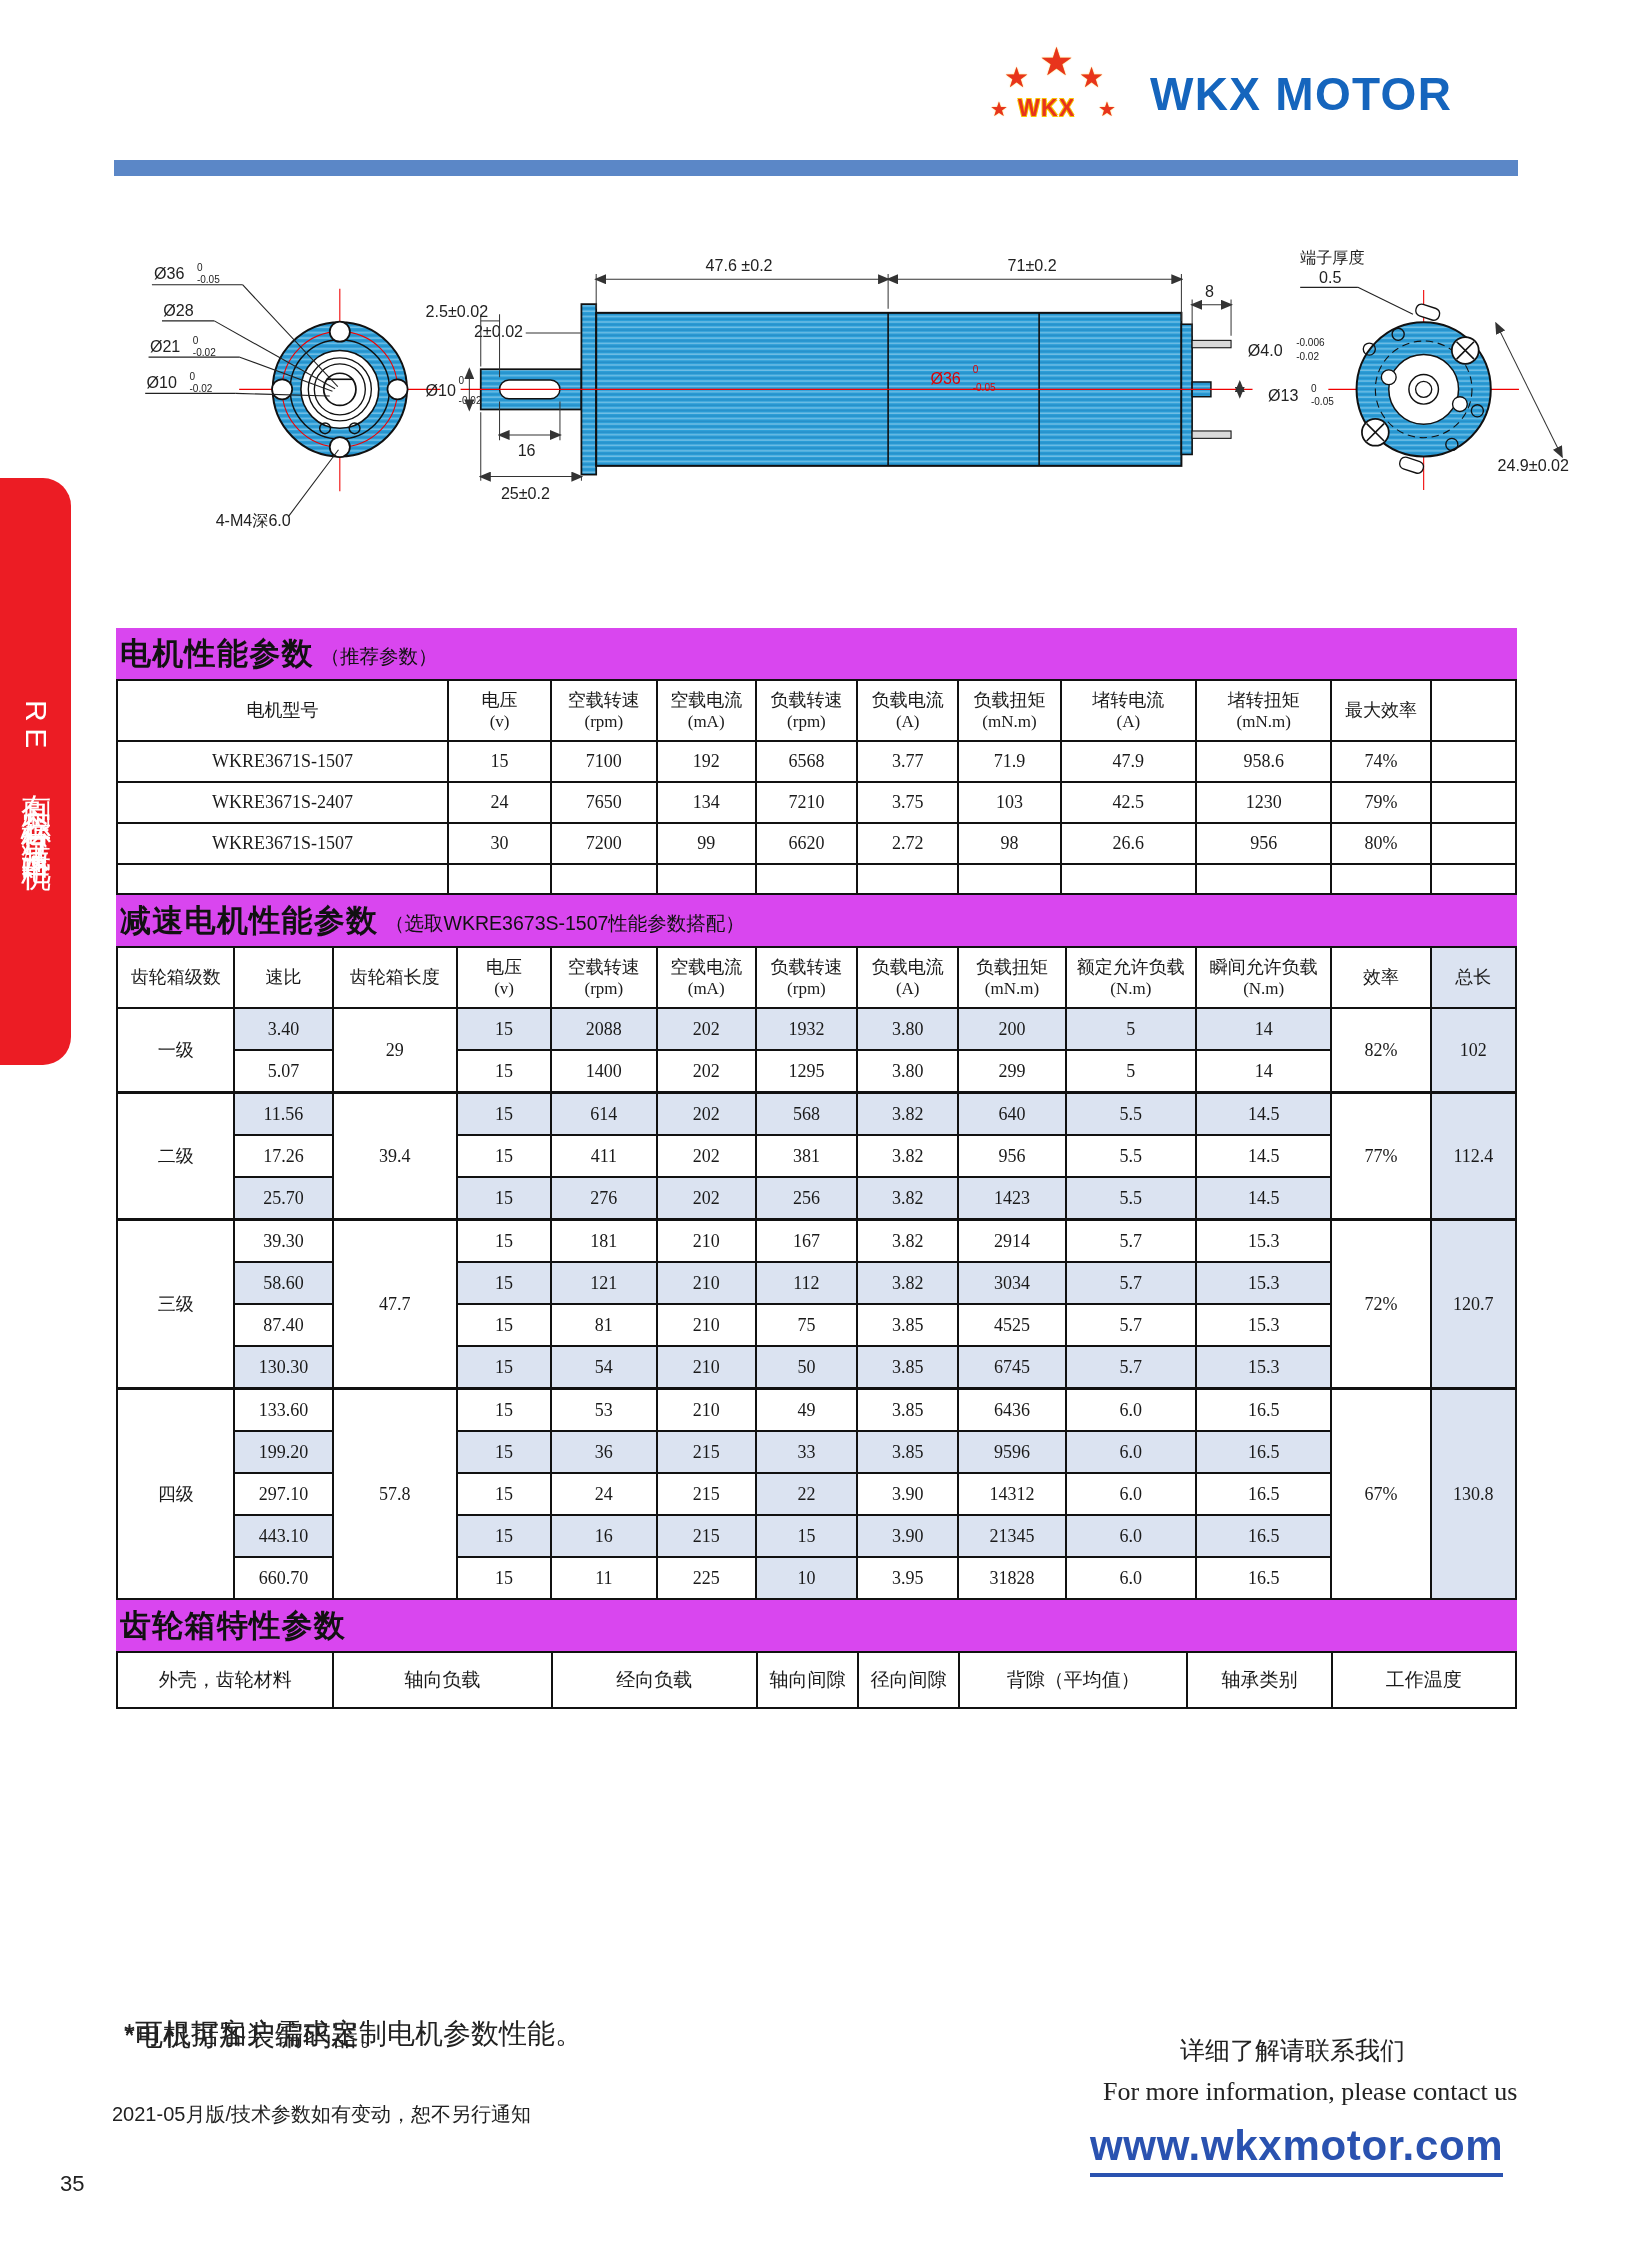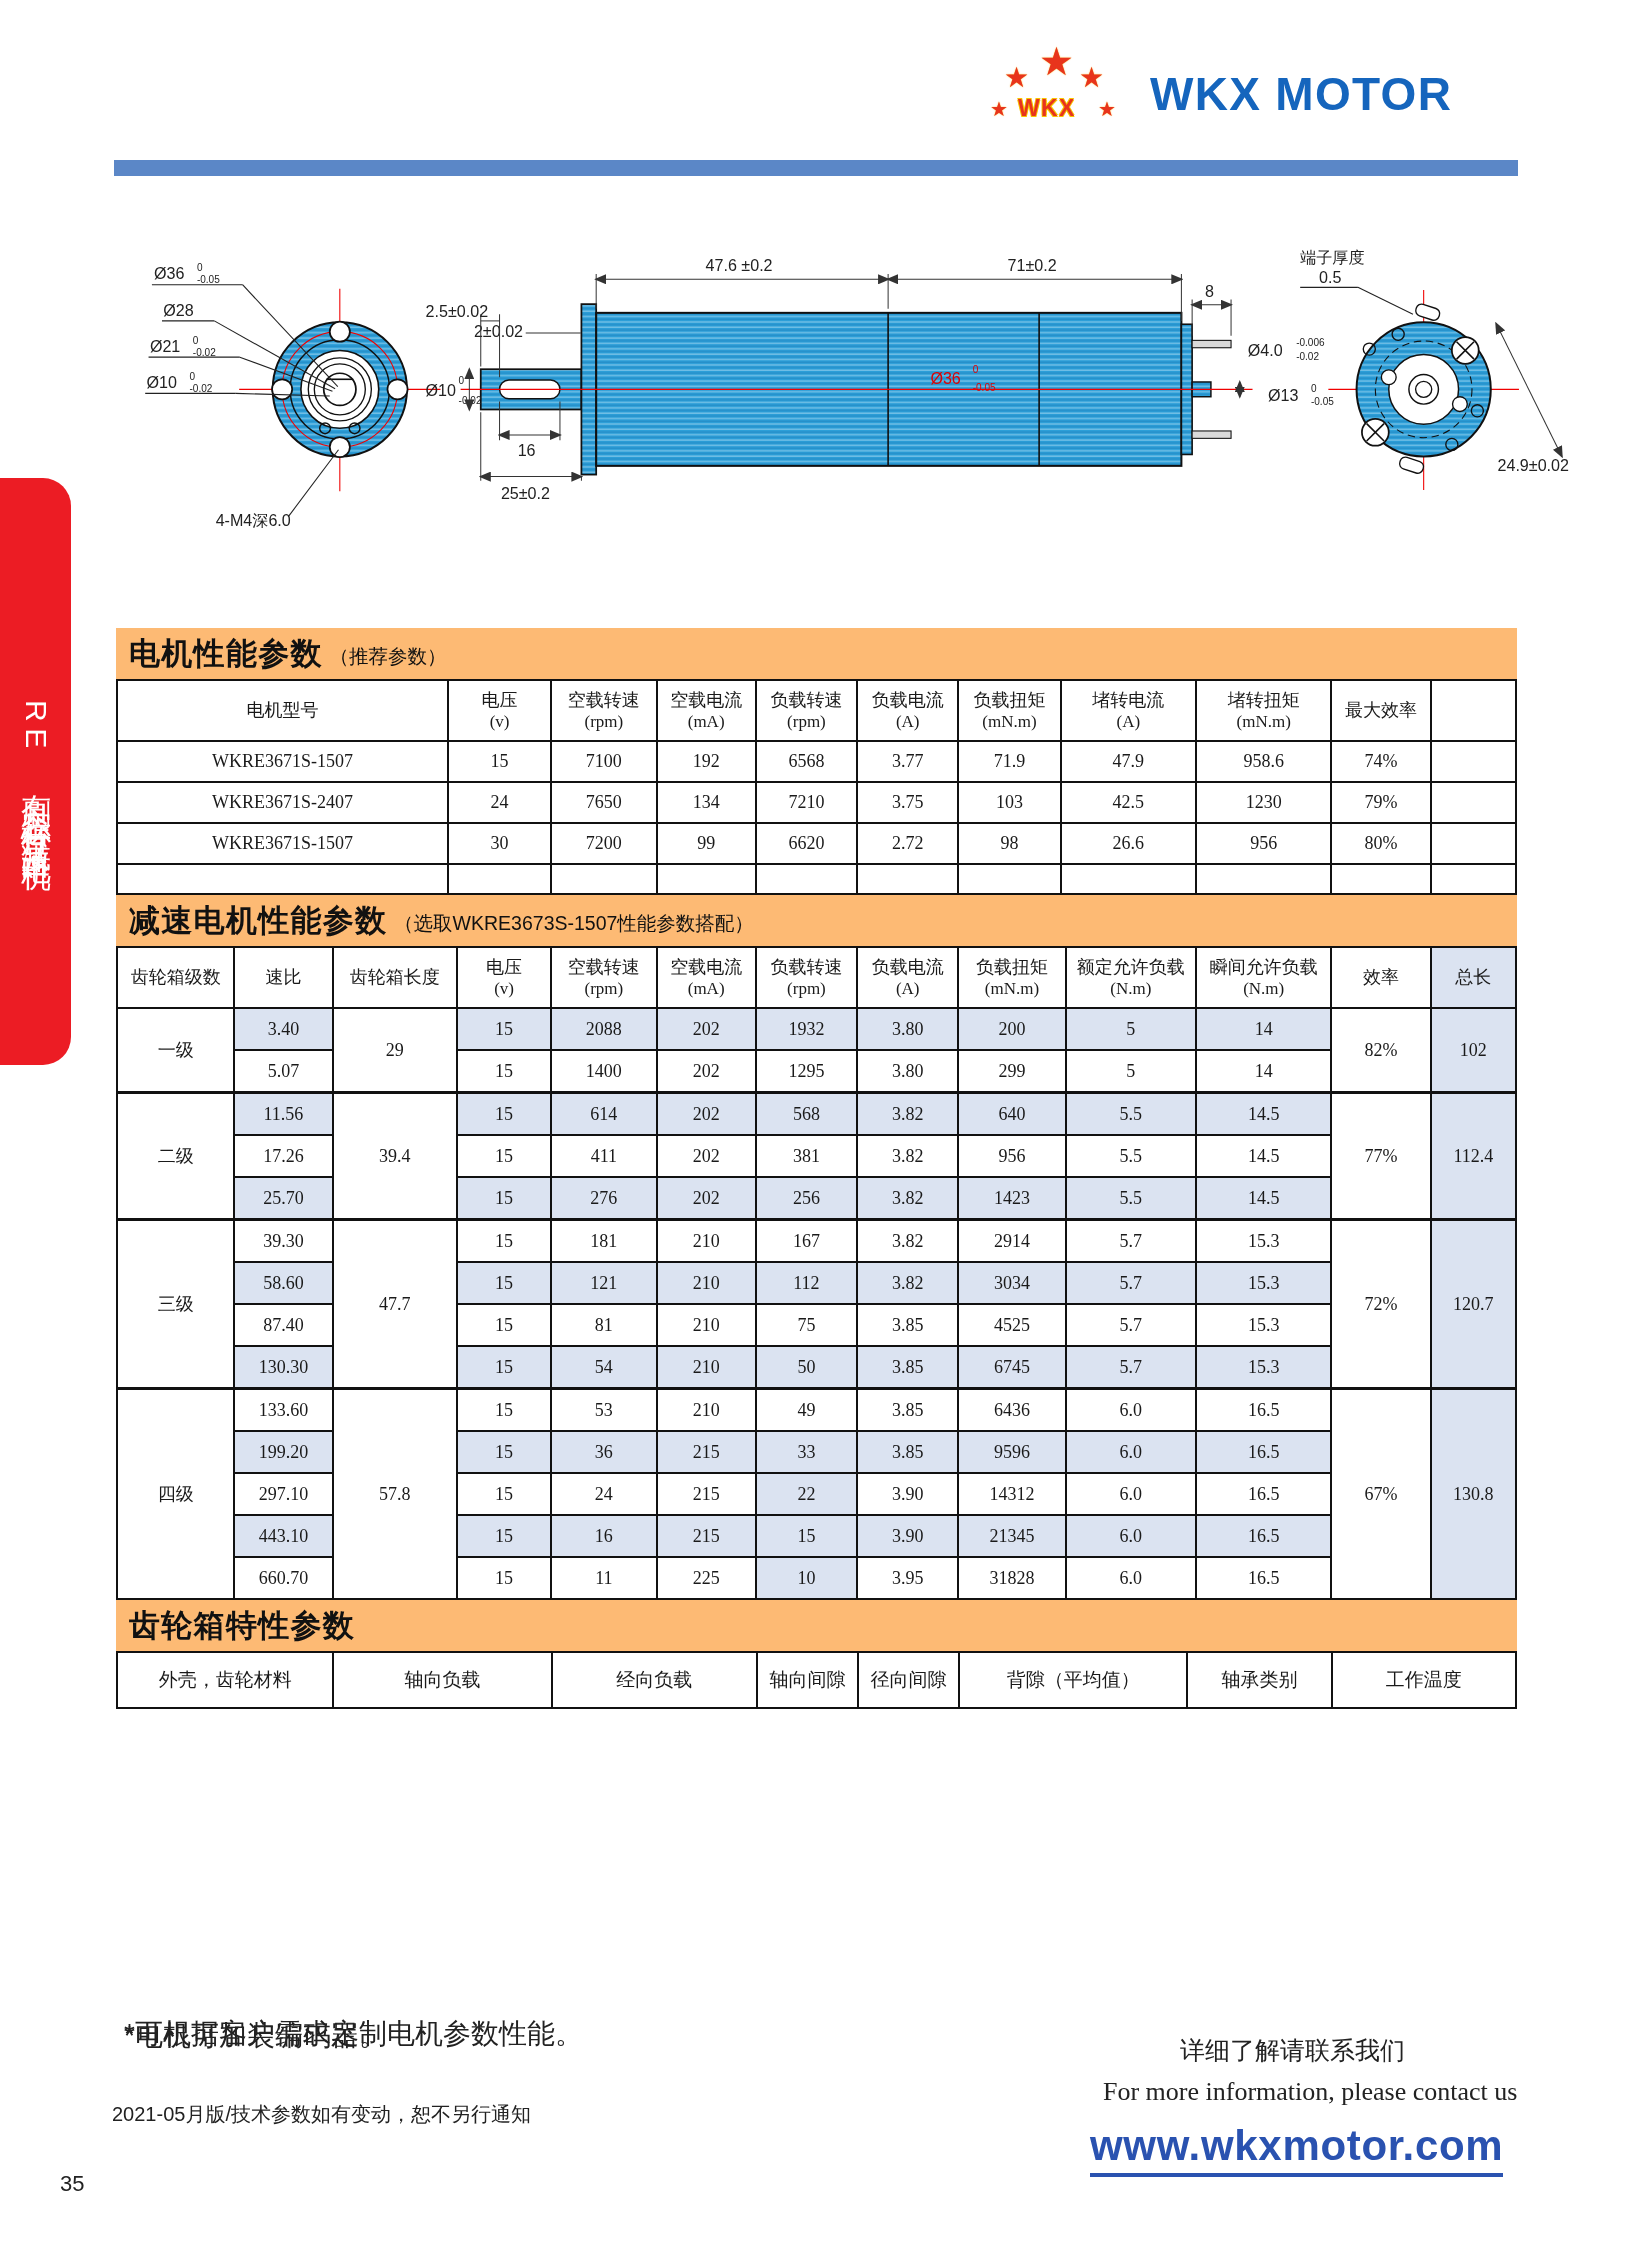--- a/index.html
+++ b/index.html
@@ -29,21 +29,21 @@
   .dim{font-size:24px;fill:#222;font-family:"Liberation Sans","DejaVu Sans",sans-serif;}
   .dimsm{font-size:15px;fill:#222;font-family:"Liberation Sans","DejaVu Sans",sans-serif;}
   .dimred{fill:#e00000;}
   .thin{stroke:#333;stroke-width:1.5;fill:none;}
   .lead{stroke:#222;stroke-width:1.6;fill:none;}
   .red{stroke:#f00000;stroke-width:1.6;fill:none;}
   .blk{stroke:#111;fill:none;}
 
   
   .t-zone{position:absolute;left:116px;top:628px;width:1401px;}
-  .ttl{background:#fdba74;height:51px;display:flex;align-items:center;padding-left:13px;box-sizing:border-box;}
+  .ttl{background:#d946ef;height:51px;display:flex;align-items:center;padding-left:4px;box-sizing:border-box;}
   .ttl .big{font-size:31px;font-weight:900;color:#111;letter-spacing:1.3px;}
   .ttl .sub{font-size:19.5px;color:#111;margin-left:6.7px;padding-top:5.4px;}
   table{border-collapse:collapse;table-layout:fixed;width:1401px;
         font-family:"Liberation Serif","DejaVu Serif",serif;}
   td{border:2px solid #111;text-align:center;vertical-align:middle;font-size:18px;color:#1a1a1a;
      padding:0;overflow:hidden;}
   .tbl{border:2.7px solid #111;}
   .hd td{height:59px;}
   .hd .hname,.hd .hunit{display:block;line-height:1.25;}
   .hd .hunit{font-size:17px;}

